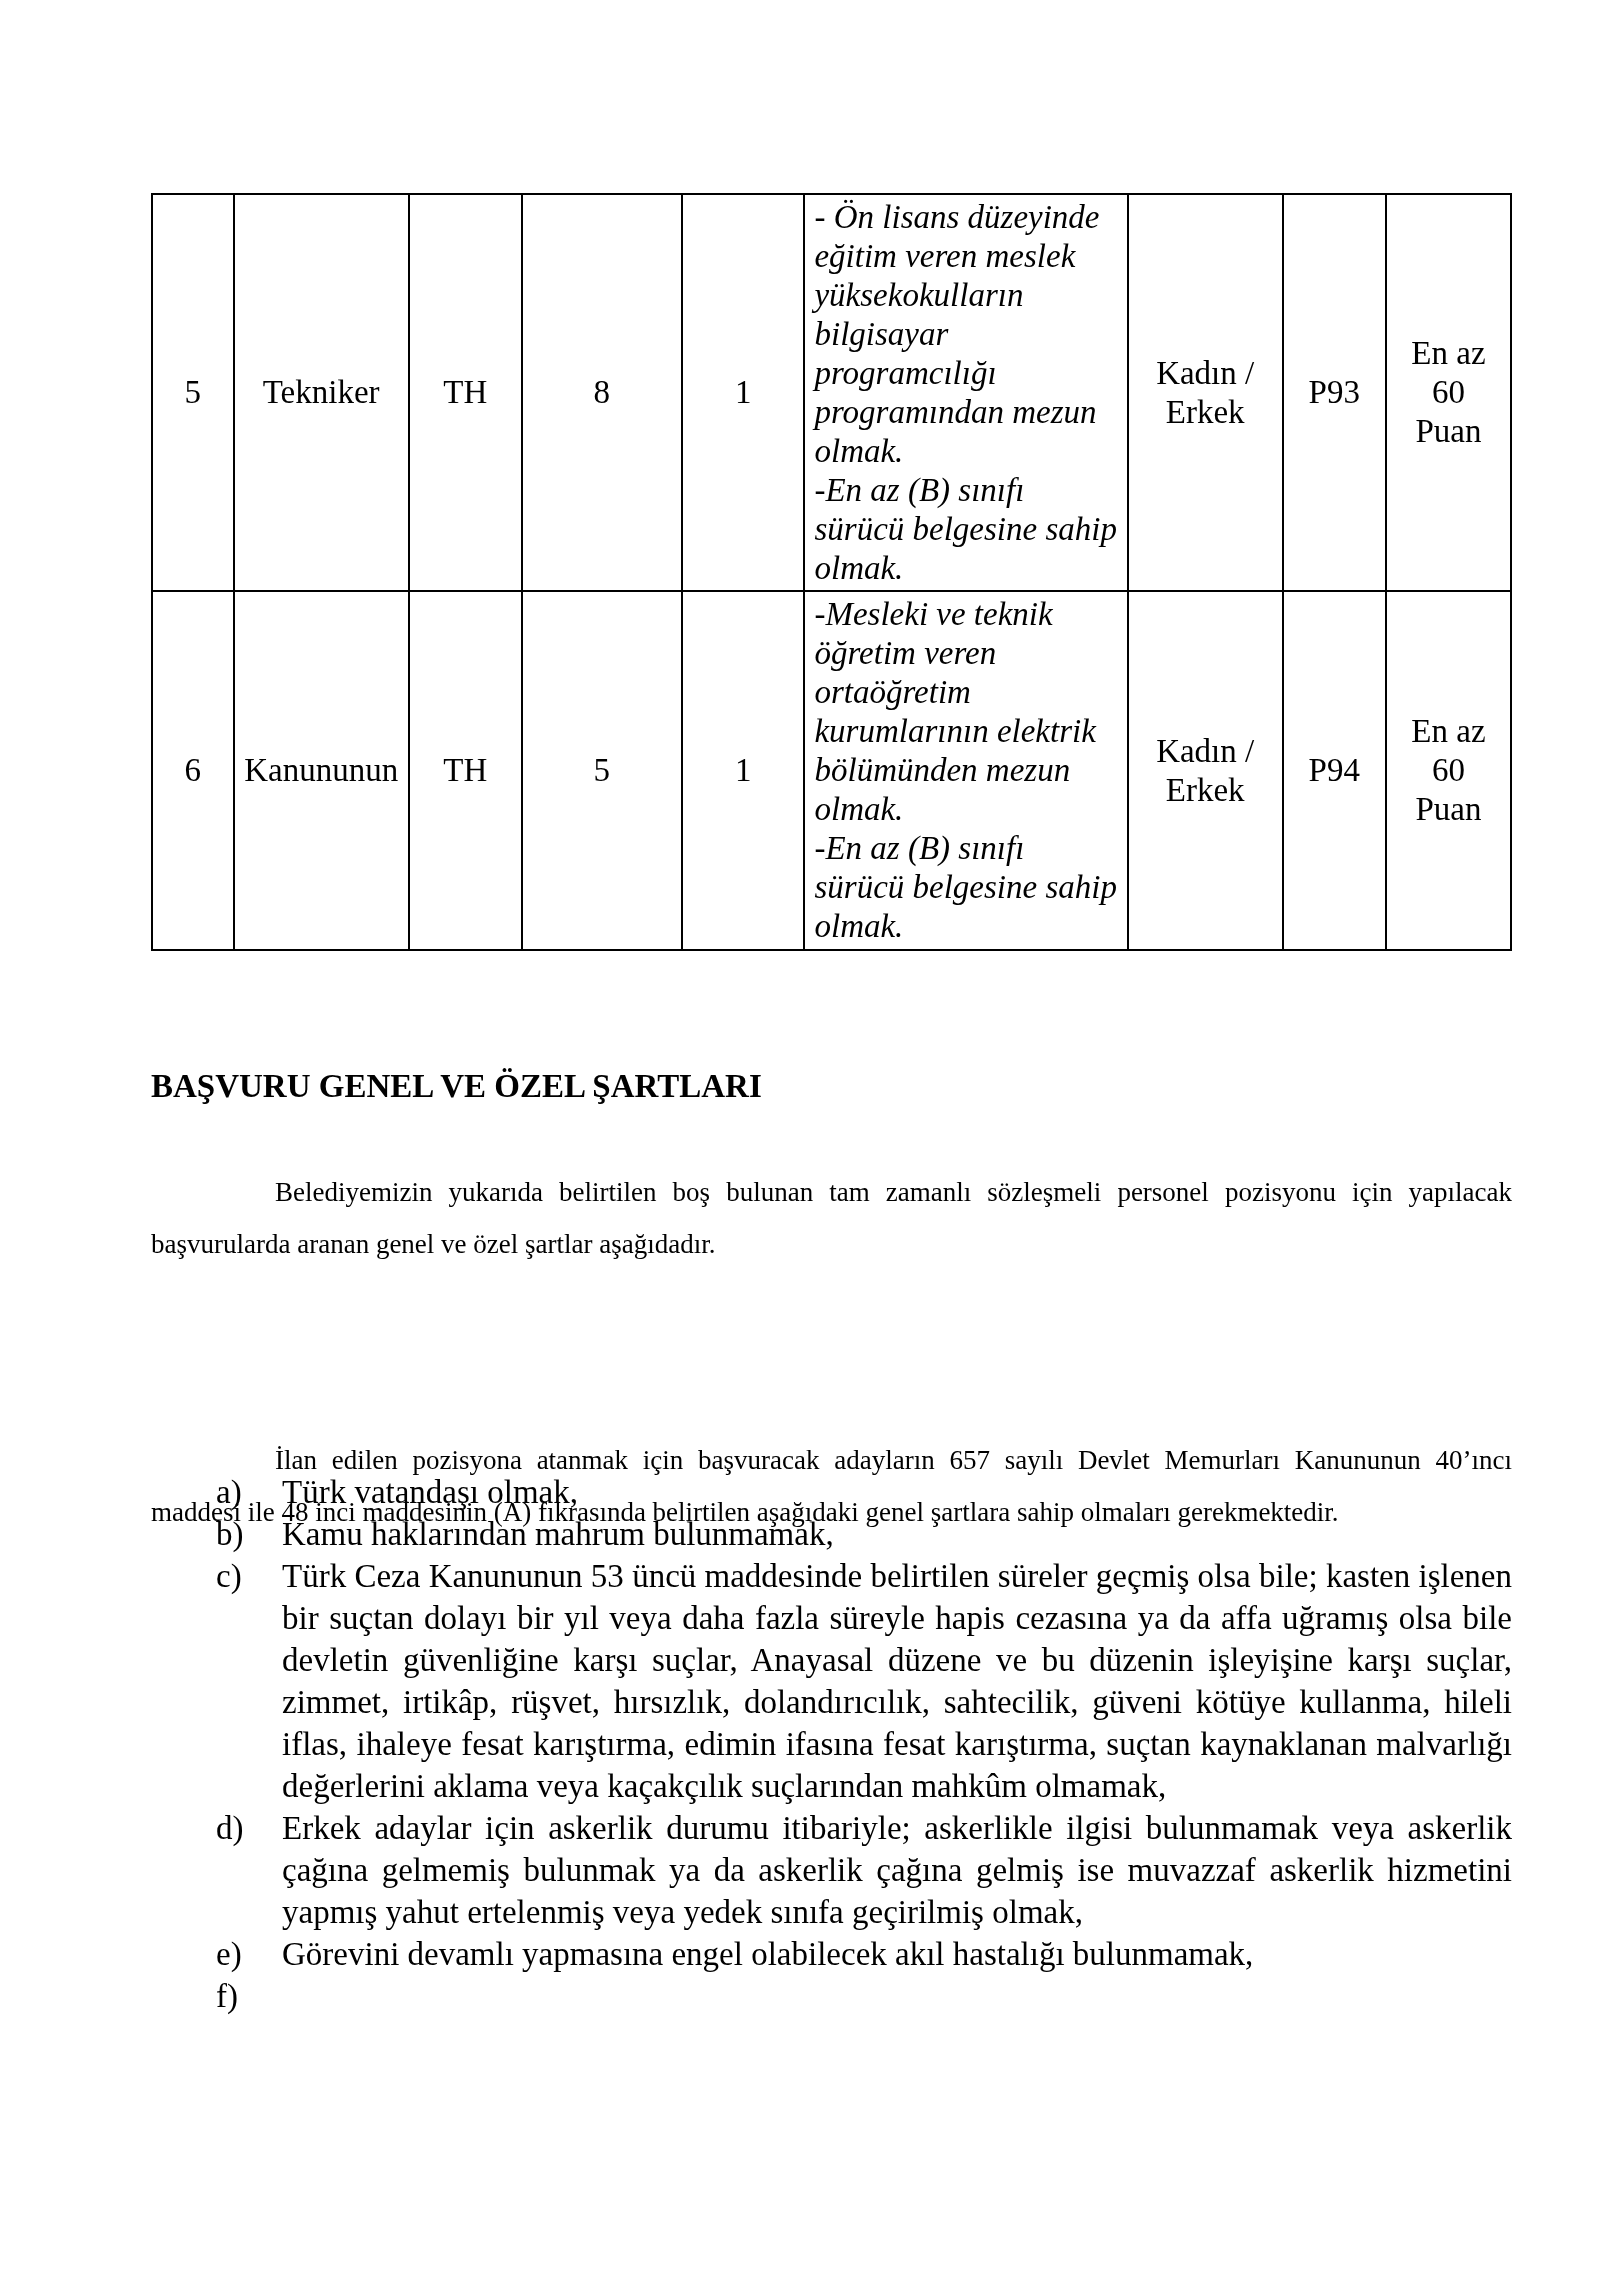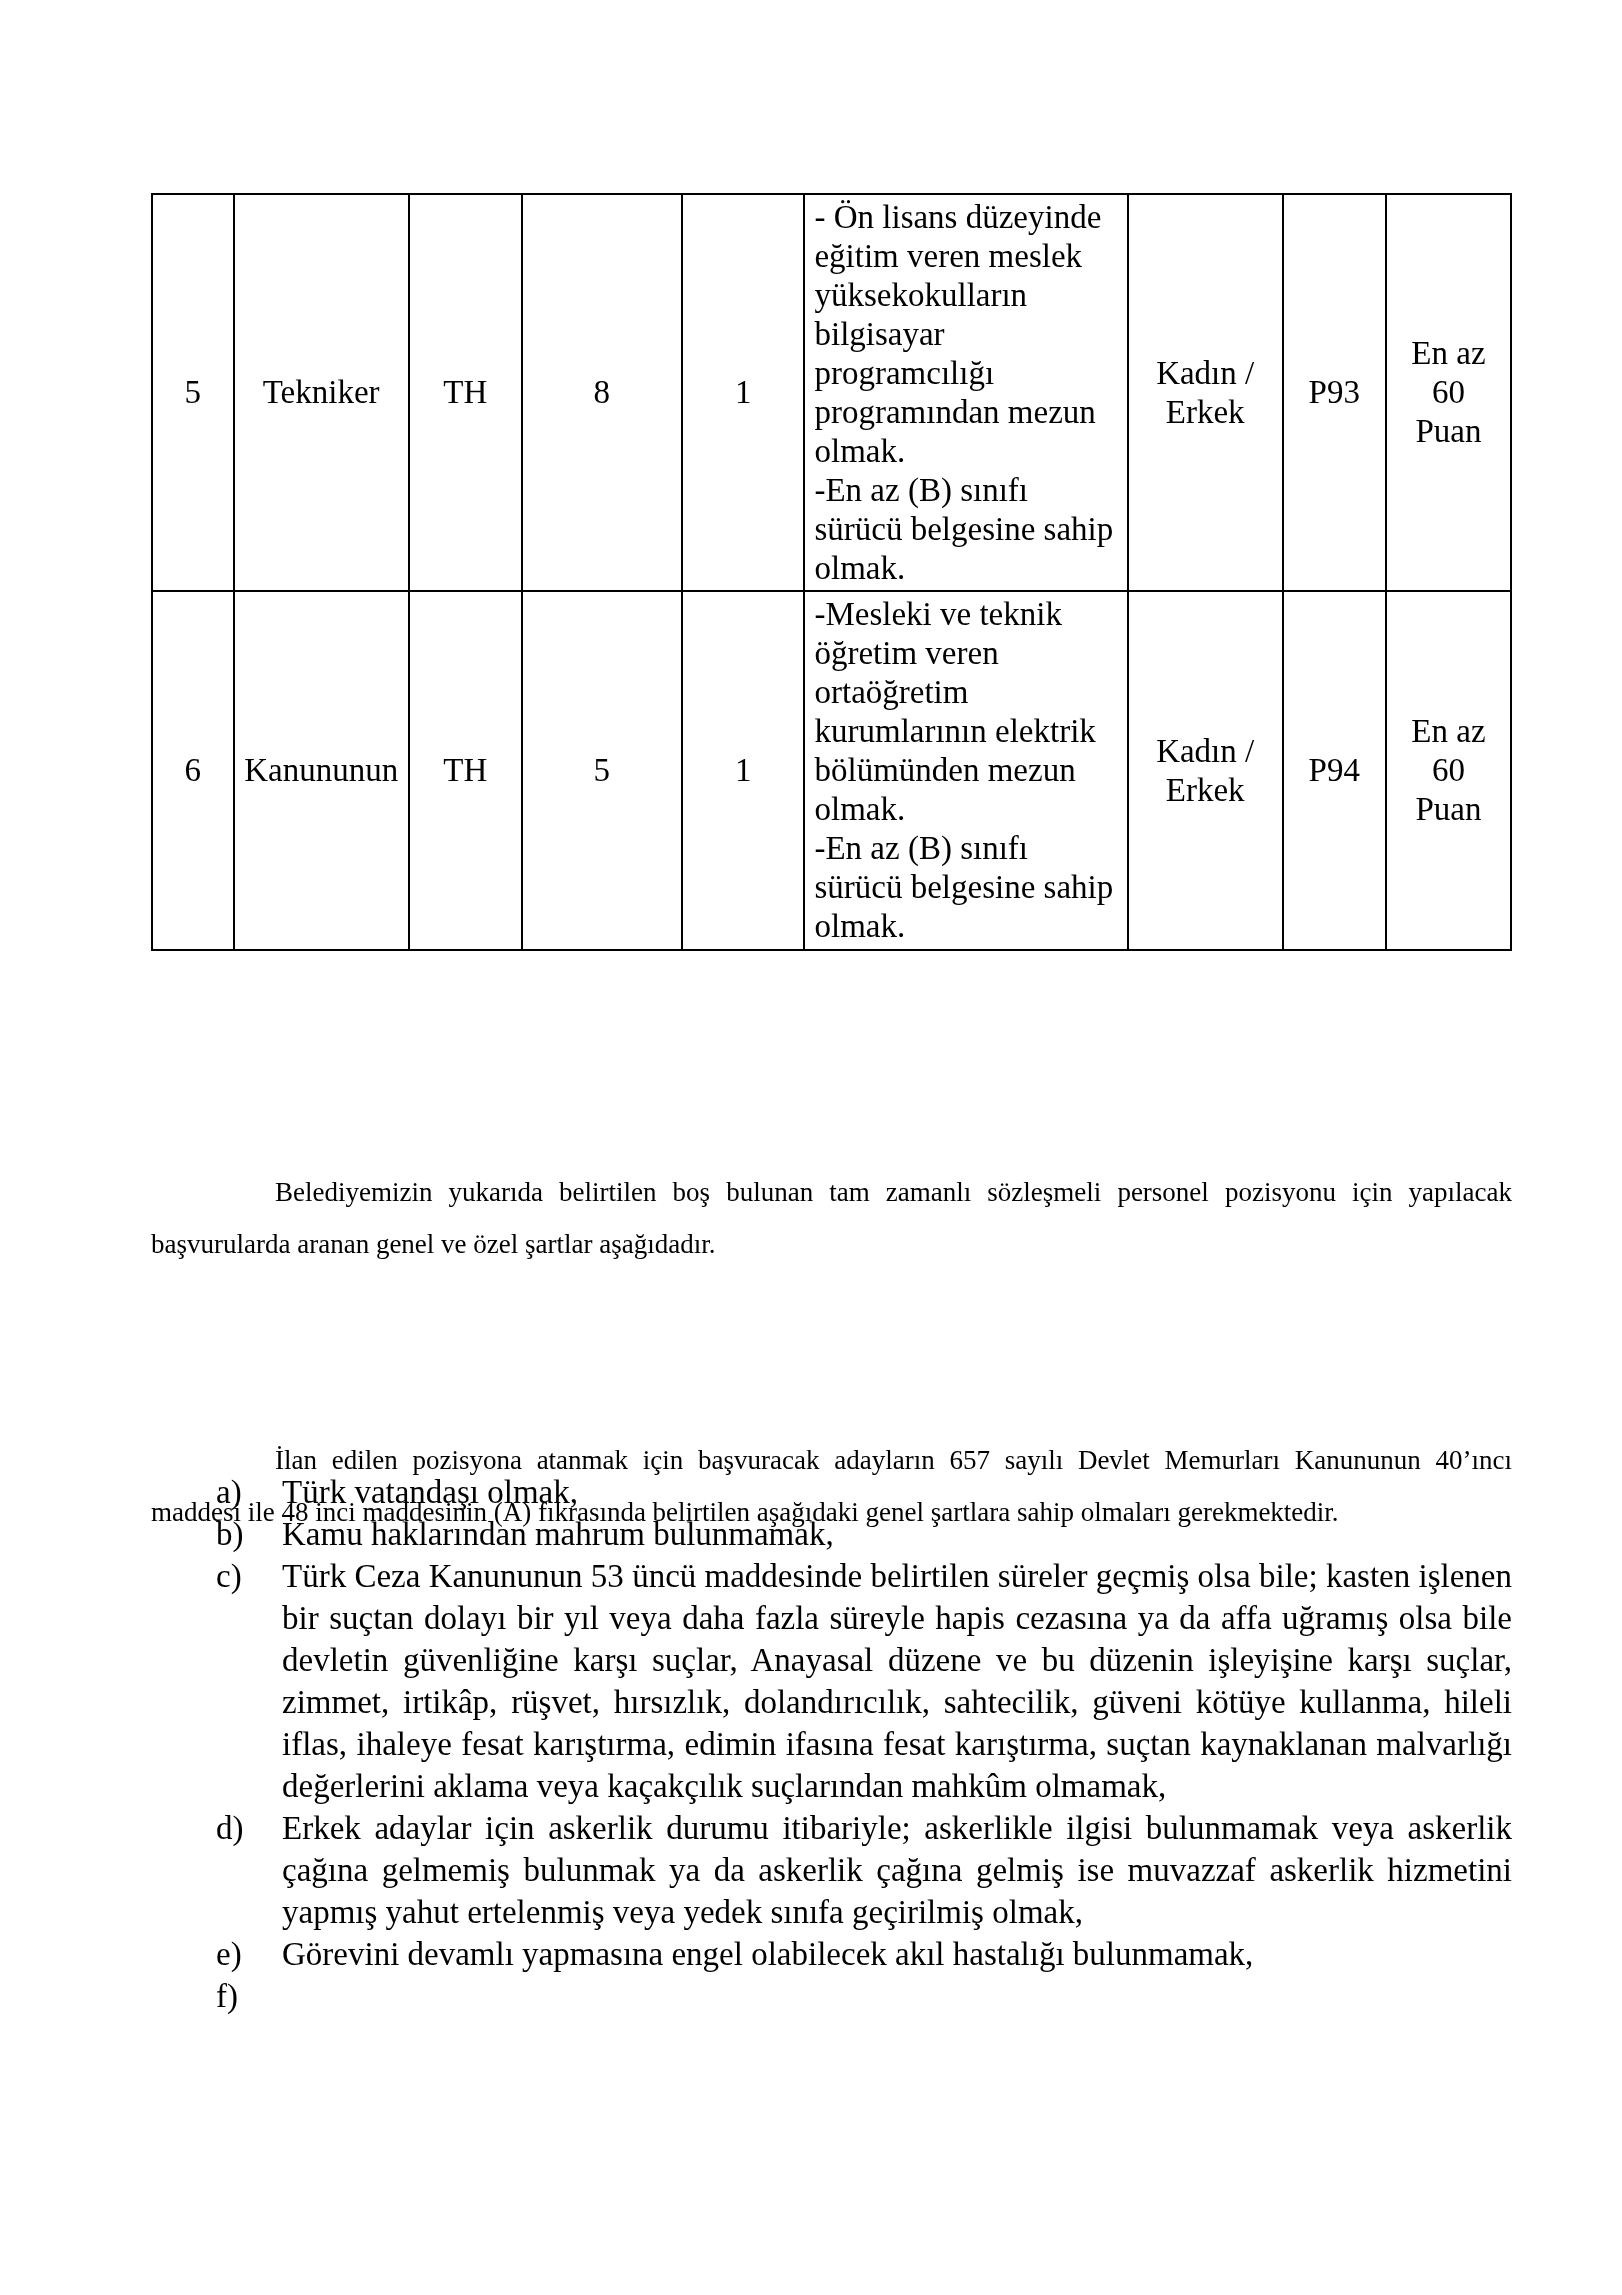--- a/index.html
+++ b/index.html
@@ -35,20 +35,21 @@
     white-space: pre-line;
     line-height: 39px;
     padding: 2.6px 5.2px;
     overflow: hidden;
   }
   table.jobs-table tr.row-5 { height: 397px; }
   table.jobs-table tr.row-6 { height: 359px; }
   table.jobs-table td.c-req {
     text-align: left;
     padding: 2.6px 9.2px;
+    font-style: italic;
   }
 
   
   .doc-heading {
     position: absolute;
     left: 151px;
     width: 1361px;
     font-size: 33px;
     font-weight: bold;
     line-height: 42px;
@@ -150,20 +151,21 @@
         <td class="c-gender">Kadın /
 Erkek</td>
         <td class="c-code">P94</td>
         <td class="c-score">En az
 60
 Puan</td>
       </tr>
     </tbody>
   </table>
 
+  <div class="doc-heading h-main">BAŞVURU GENEL VE ÖZEL ŞARTLARI</div>
 
   <p class="doc-paragraph p-intro">Belediyemizin yukarıda belirtilen boş bulunan tam zamanlı sözleşmeli personel pozisyonu için yapılacak başvurularda aranan genel ve özel şartlar aşağıdadır.</p>
 
 
   <p class="doc-paragraph p-general">İlan edilen pozisyona atanmak için başvuracak adayların 657 sayılı Devlet Memurları Kanununun 40’ıncı maddesi ile 48 inci maddesinin (A) fıkrasında belirtilen aşağıdaki genel şartlara sahip olmaları gerekmektedir.</p>
 
   <ul class="conditions-list">
     <li>
       <span class="letter">a)</span>
       <span class="cond-text">Türk vatandaşı olmak,</span>

